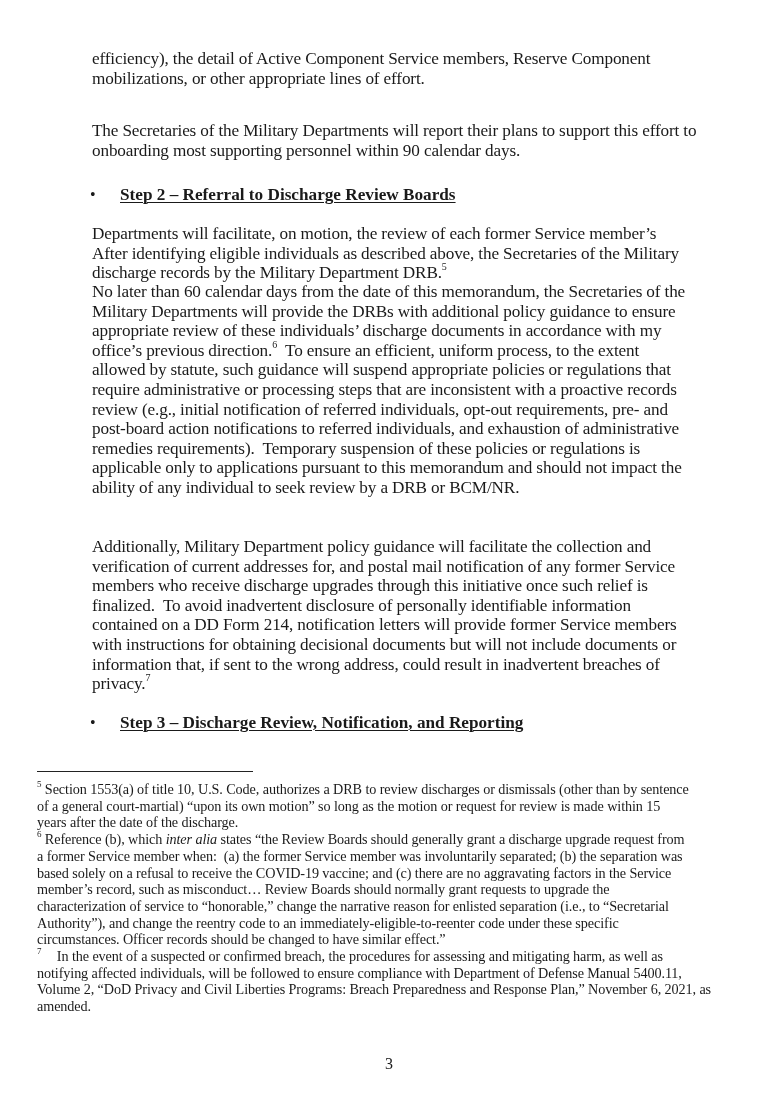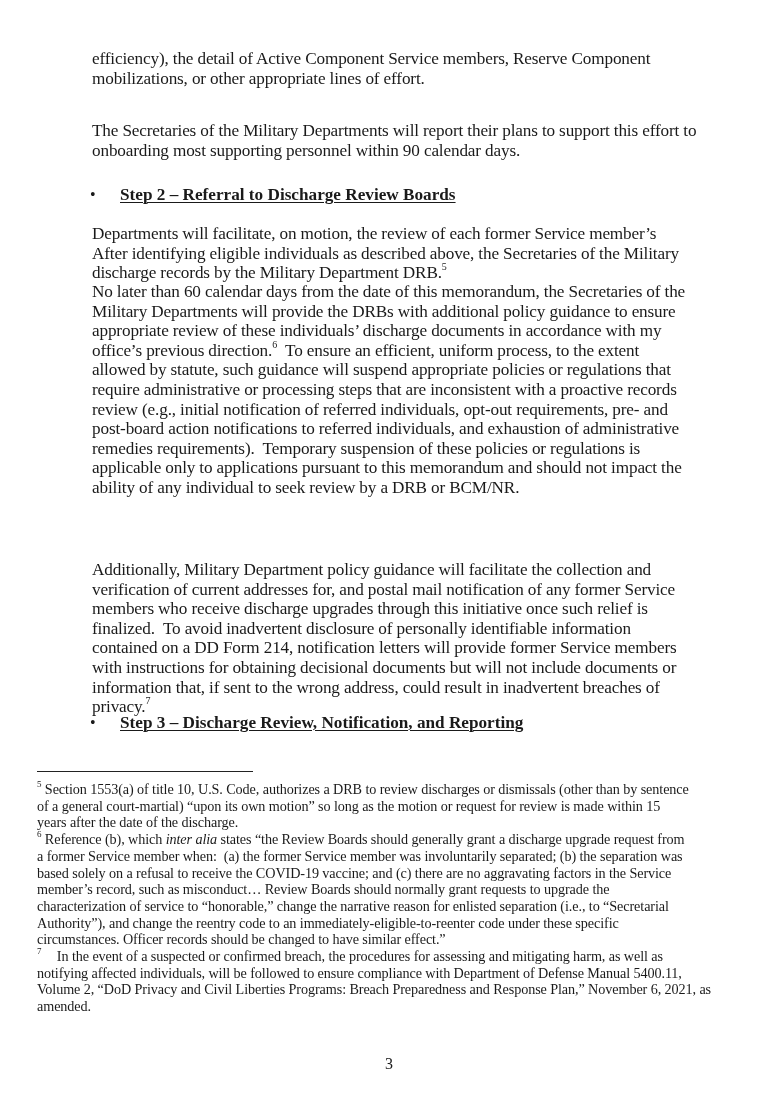--- a/index.html
+++ b/index.html
@@ -128,21 +128,21 @@
     <span class="line"><span>office’s previous direction.</span><sup>6</sup><span style="white-space:pre;">  To ensure an efficient, uniform process, to the extent</span></span>
     <span class="line">allowed by statute, such guidance will suspend appropriate policies or regulations that</span>
     <span class="line">require administrative or processing steps that are inconsistent with a proactive records</span>
     <span class="line">review (e.g., initial notification of referred individuals, opt-out requirements, pre- and</span>
     <span class="line">post-board action notifications to referred individuals, and exhaustion of administrative</span>
     <span class="line" style="white-space:pre;">remedies requirements).  Temporary suspension of these policies or regulations is</span>
     <span class="line">applicable only to applications pursuant to this memorandum and should not impact the</span>
     <span class="line">ability of any individual to seek review by a DRB or BCM/NR.</span>
   </div>
 
-  <div class="body-block" style="top:537px;margin-top:23px;">
+  <div class="body-block" style="top:537px;">
     <span class="line">Additionally, Military Department policy guidance will facilitate the collection and</span>
     <span class="line">verification of current addresses for, and postal mail notification of any former Service</span>
     <span class="line">members who receive discharge upgrades through this initiative once such relief is</span>
     <span class="line" style="white-space:pre;">finalized.  To avoid inadvertent disclosure of personally identifiable information</span>
     <span class="line">contained on a DD Form 214, notification letters will provide former Service members</span>
     <span class="line">with instructions for obtaining decisional documents but will not include documents or</span>
     <span class="line">information that, if sent to the wrong address, could result in inadvertent breaches of</span>
     <span class="line"><span>privacy.</span><sup>7</sup></span>
   </div>
 

